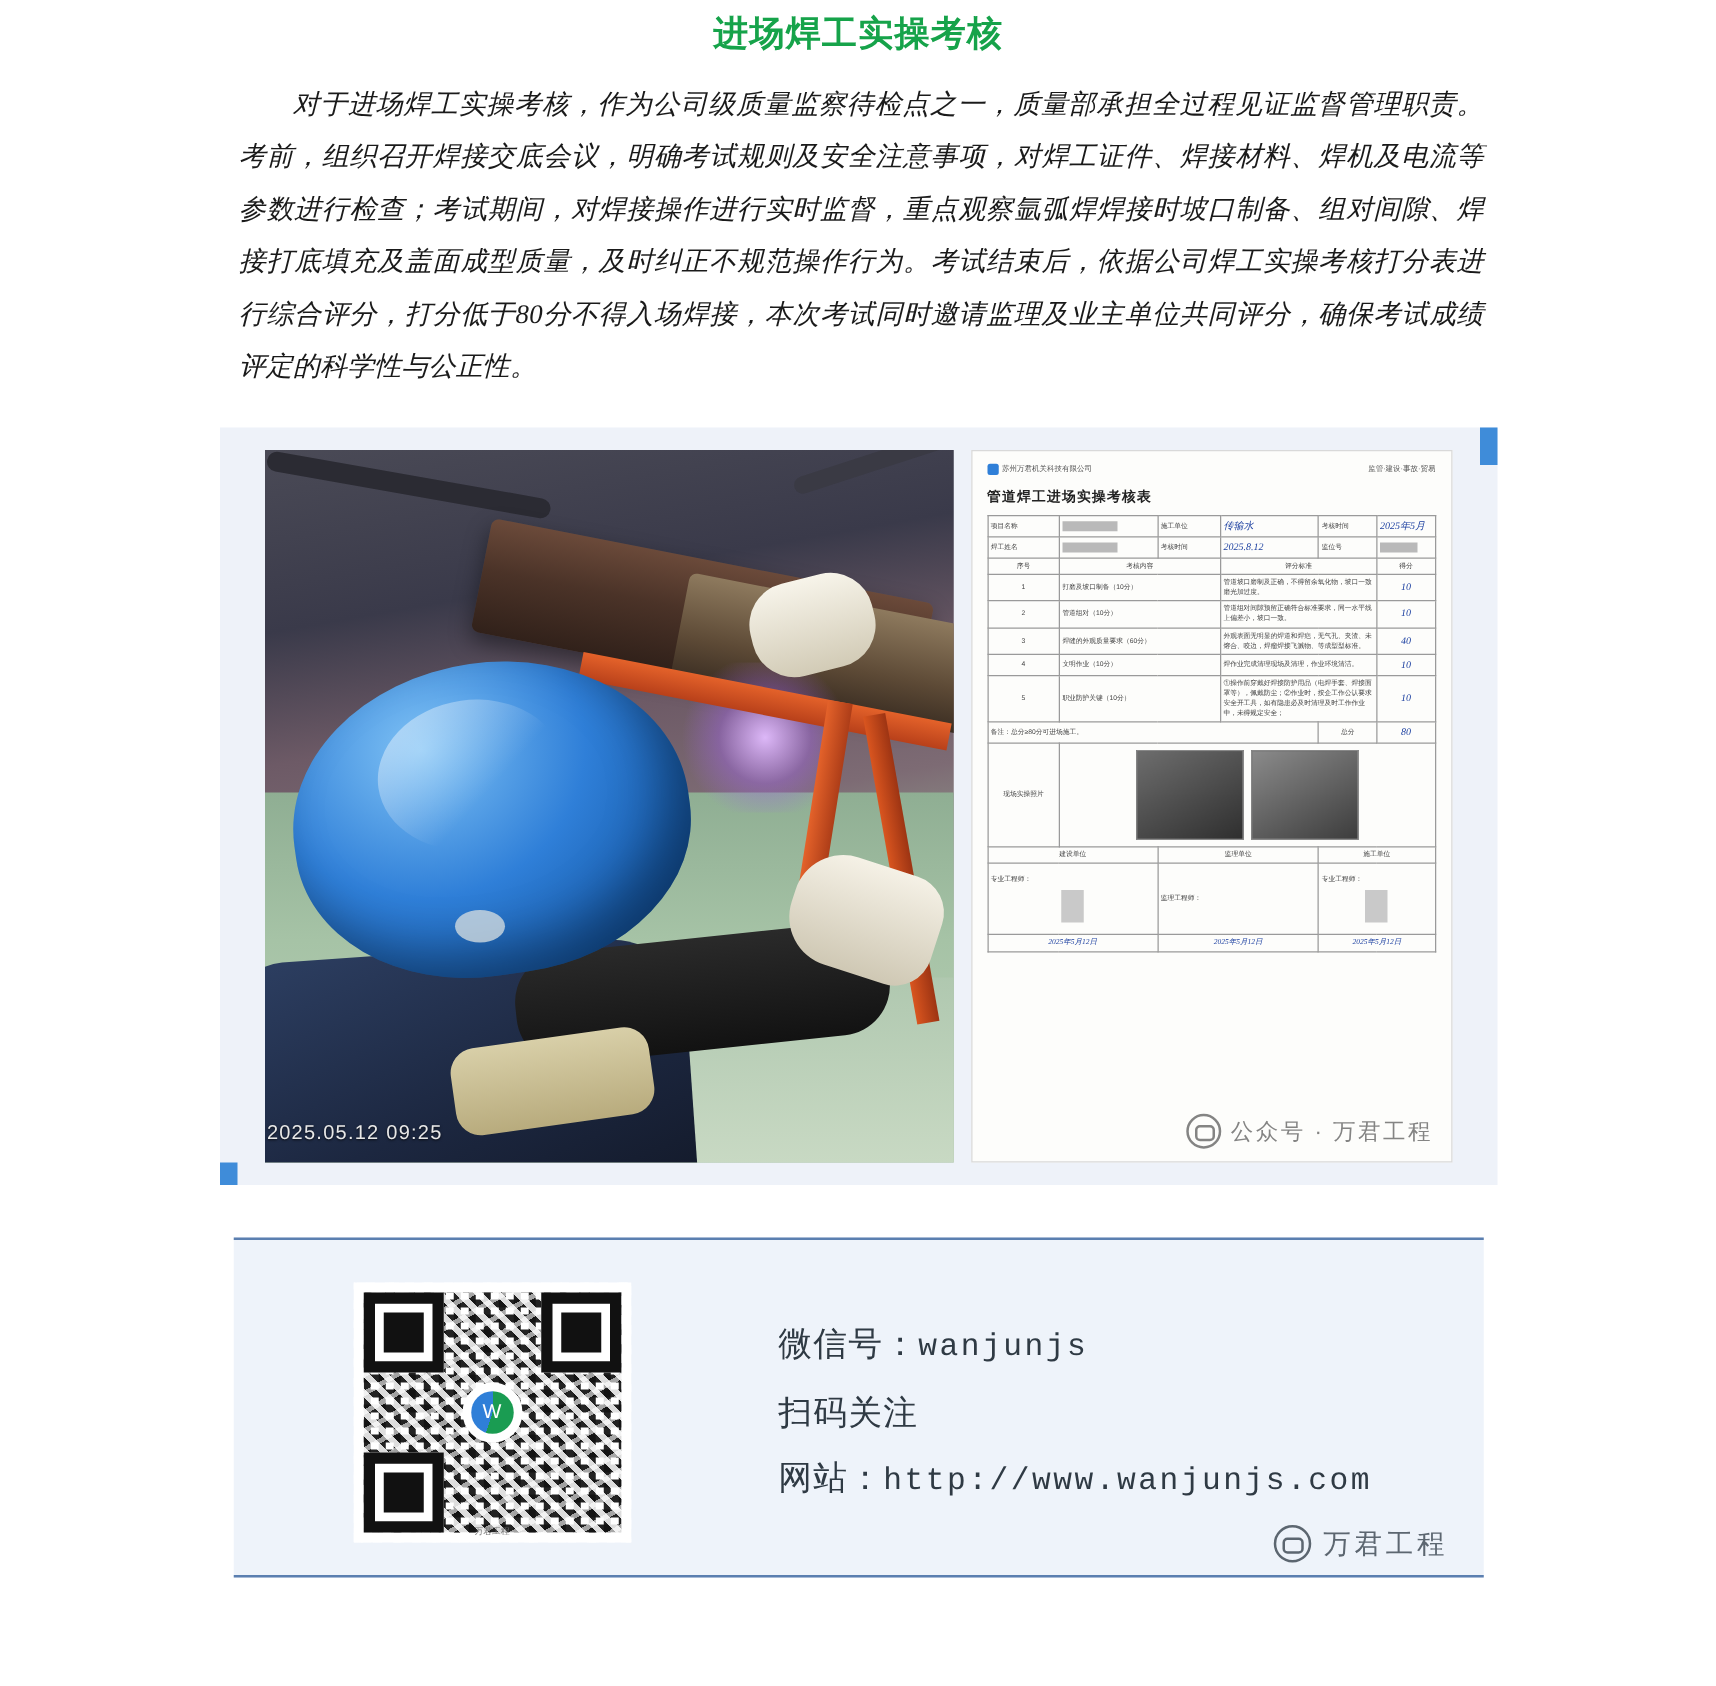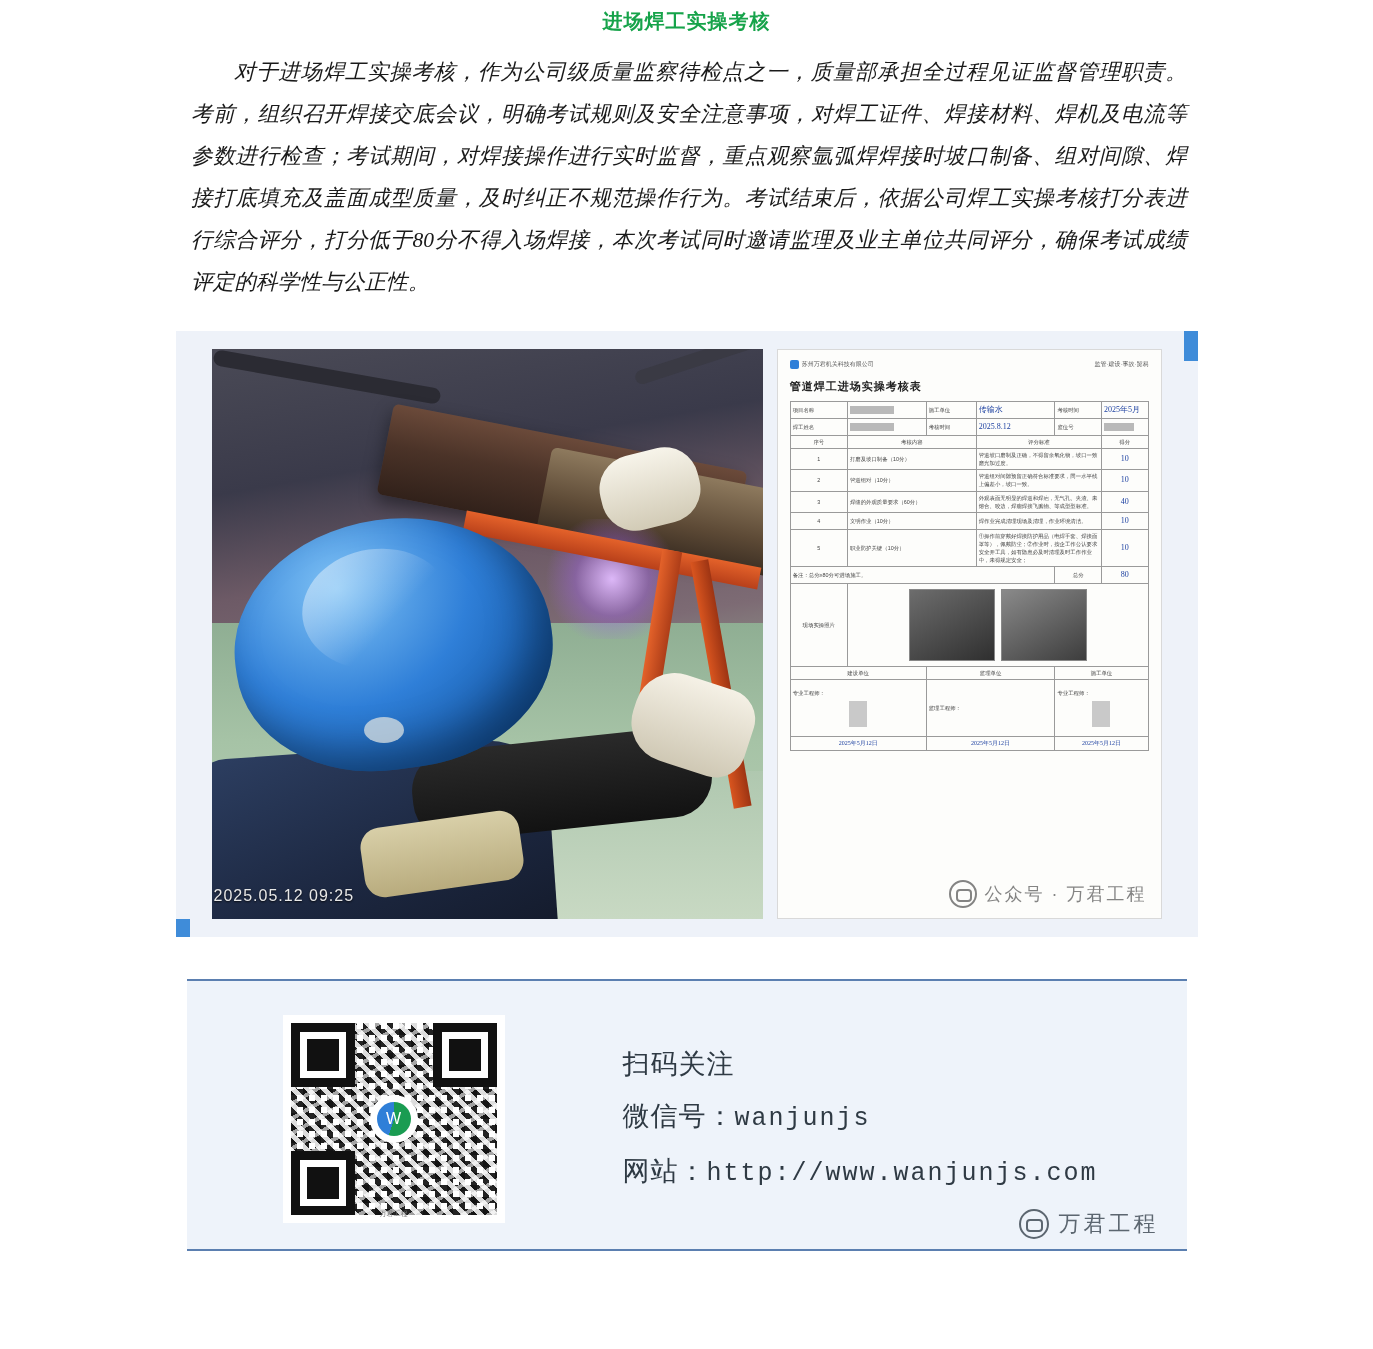--- a/index.html
+++ b/index.html
@@ -20,21 +20,21 @@
     width: 1373px;
     height: 1349px;
     position: relative;
   }
 
   
   .doc-title {
     text-align: center;
     color: #16a34a;
     font-weight: bold;
-    font-size: 20px;
+    font-size: 28px;
     font-family: "Liberation Sans", sans-serif;
     letter-spacing: 1px;
     padding-top: 8px;
     margin: 0 0 12px 0;
   }
 
   
   .body-wrap {
     padding: 0 170px 0 175px;
   }
@@ -271,20 +271,21 @@
   }
   table.form-table td {
     border: 0.6px solid #9a9a9a;
     padding: 2px 2px;
     vertical-align: middle;
     line-height: 1.5;
   }
   .hand {
     color: #1b3fa0;
     font-family: "Liberation Serif", serif;
+    font-style: italic;
     font-size: 8px;
     margin-top: 28px;
   }
   .redact {
     display: inline-block;
     width: 44px; height: 8px;
     background: #b9b9b9;
     vertical-align: middle;
   }
   .c-center { text-align: center; }
@@ -639,24 +640,24 @@
       <div class="qr-eye bl">
           <i></i>
         </div>
       <div class="qr-logo">
           <span>W</span>
         </div>
       <div class="qr-caption">万君工程</div>
     </div>
 
     <div class="promo-text">
-      <div class="line">扫码关注</div>
       <div class="line">
         <span>微信号：</span><span class="mono">wanjunjs</span>
       </div>
+      <div class="line">扫码关注</div>
       <div class="line">
         <span>网站：</span><span class="mono">http://www.wanjunjs.com</span>
       </div>
     </div>
 
     <div class="promo-brand">
       <span class="brand-badge"></span>
       <span>万君工程</span>
     </div>
   </div>

